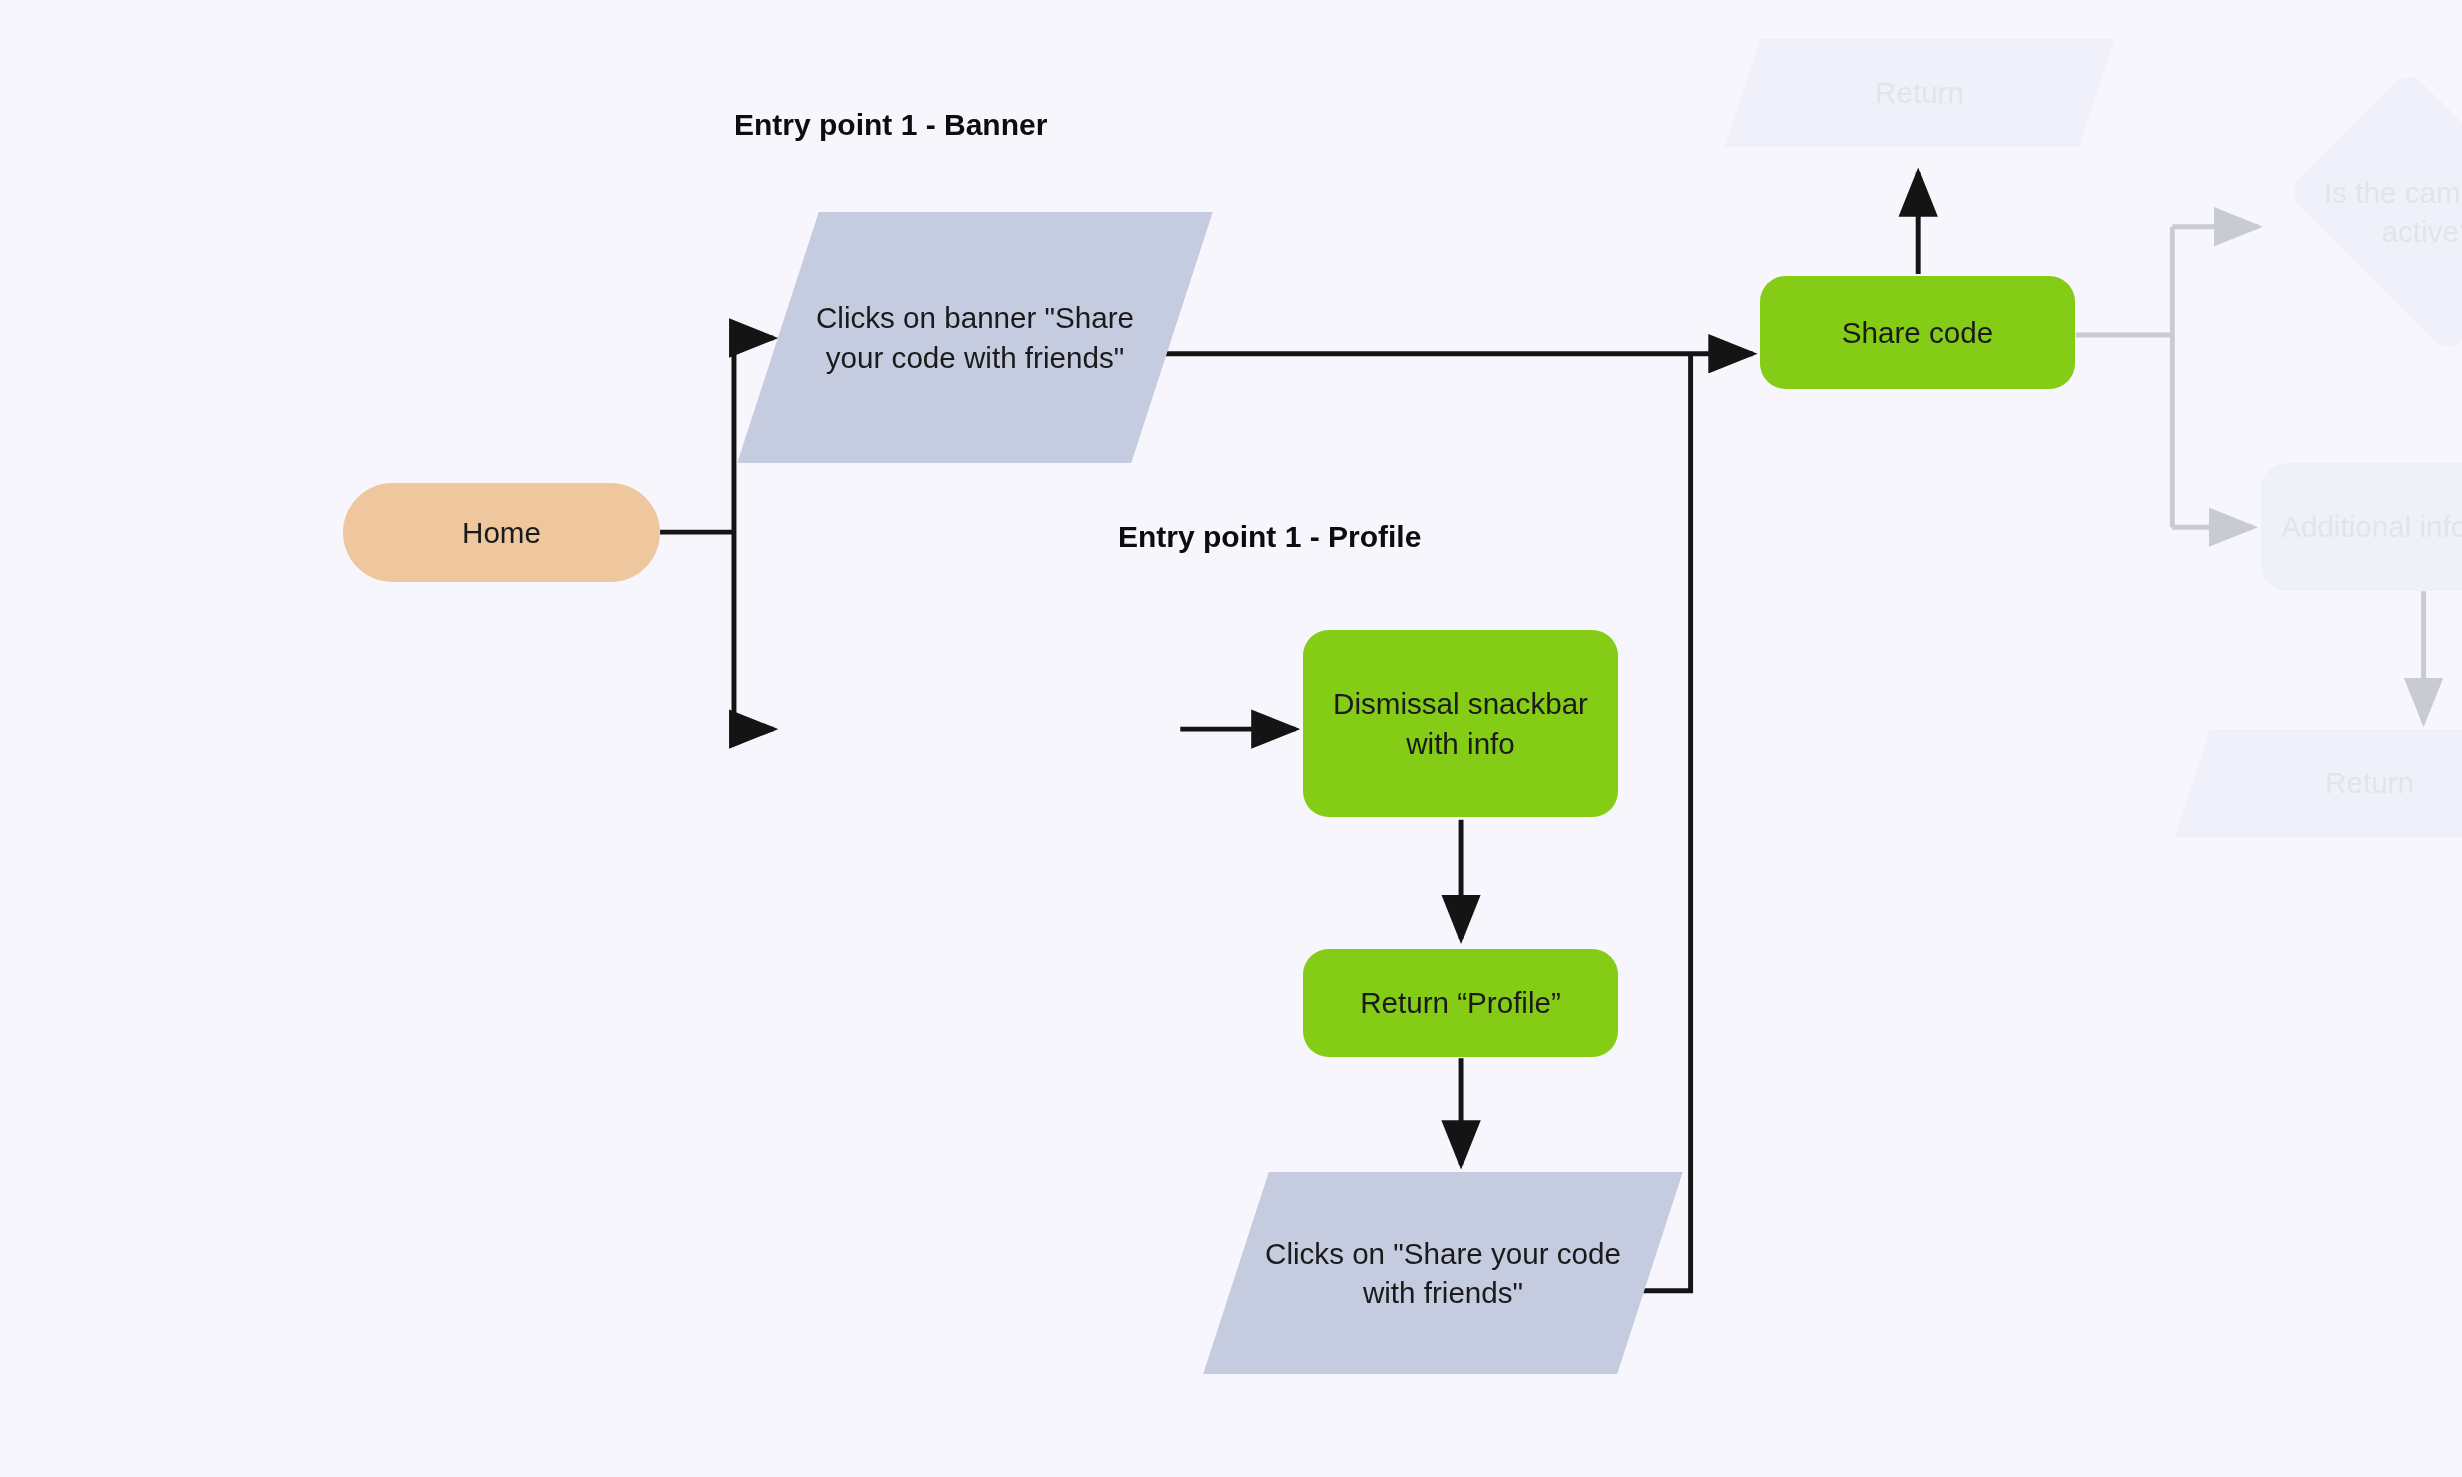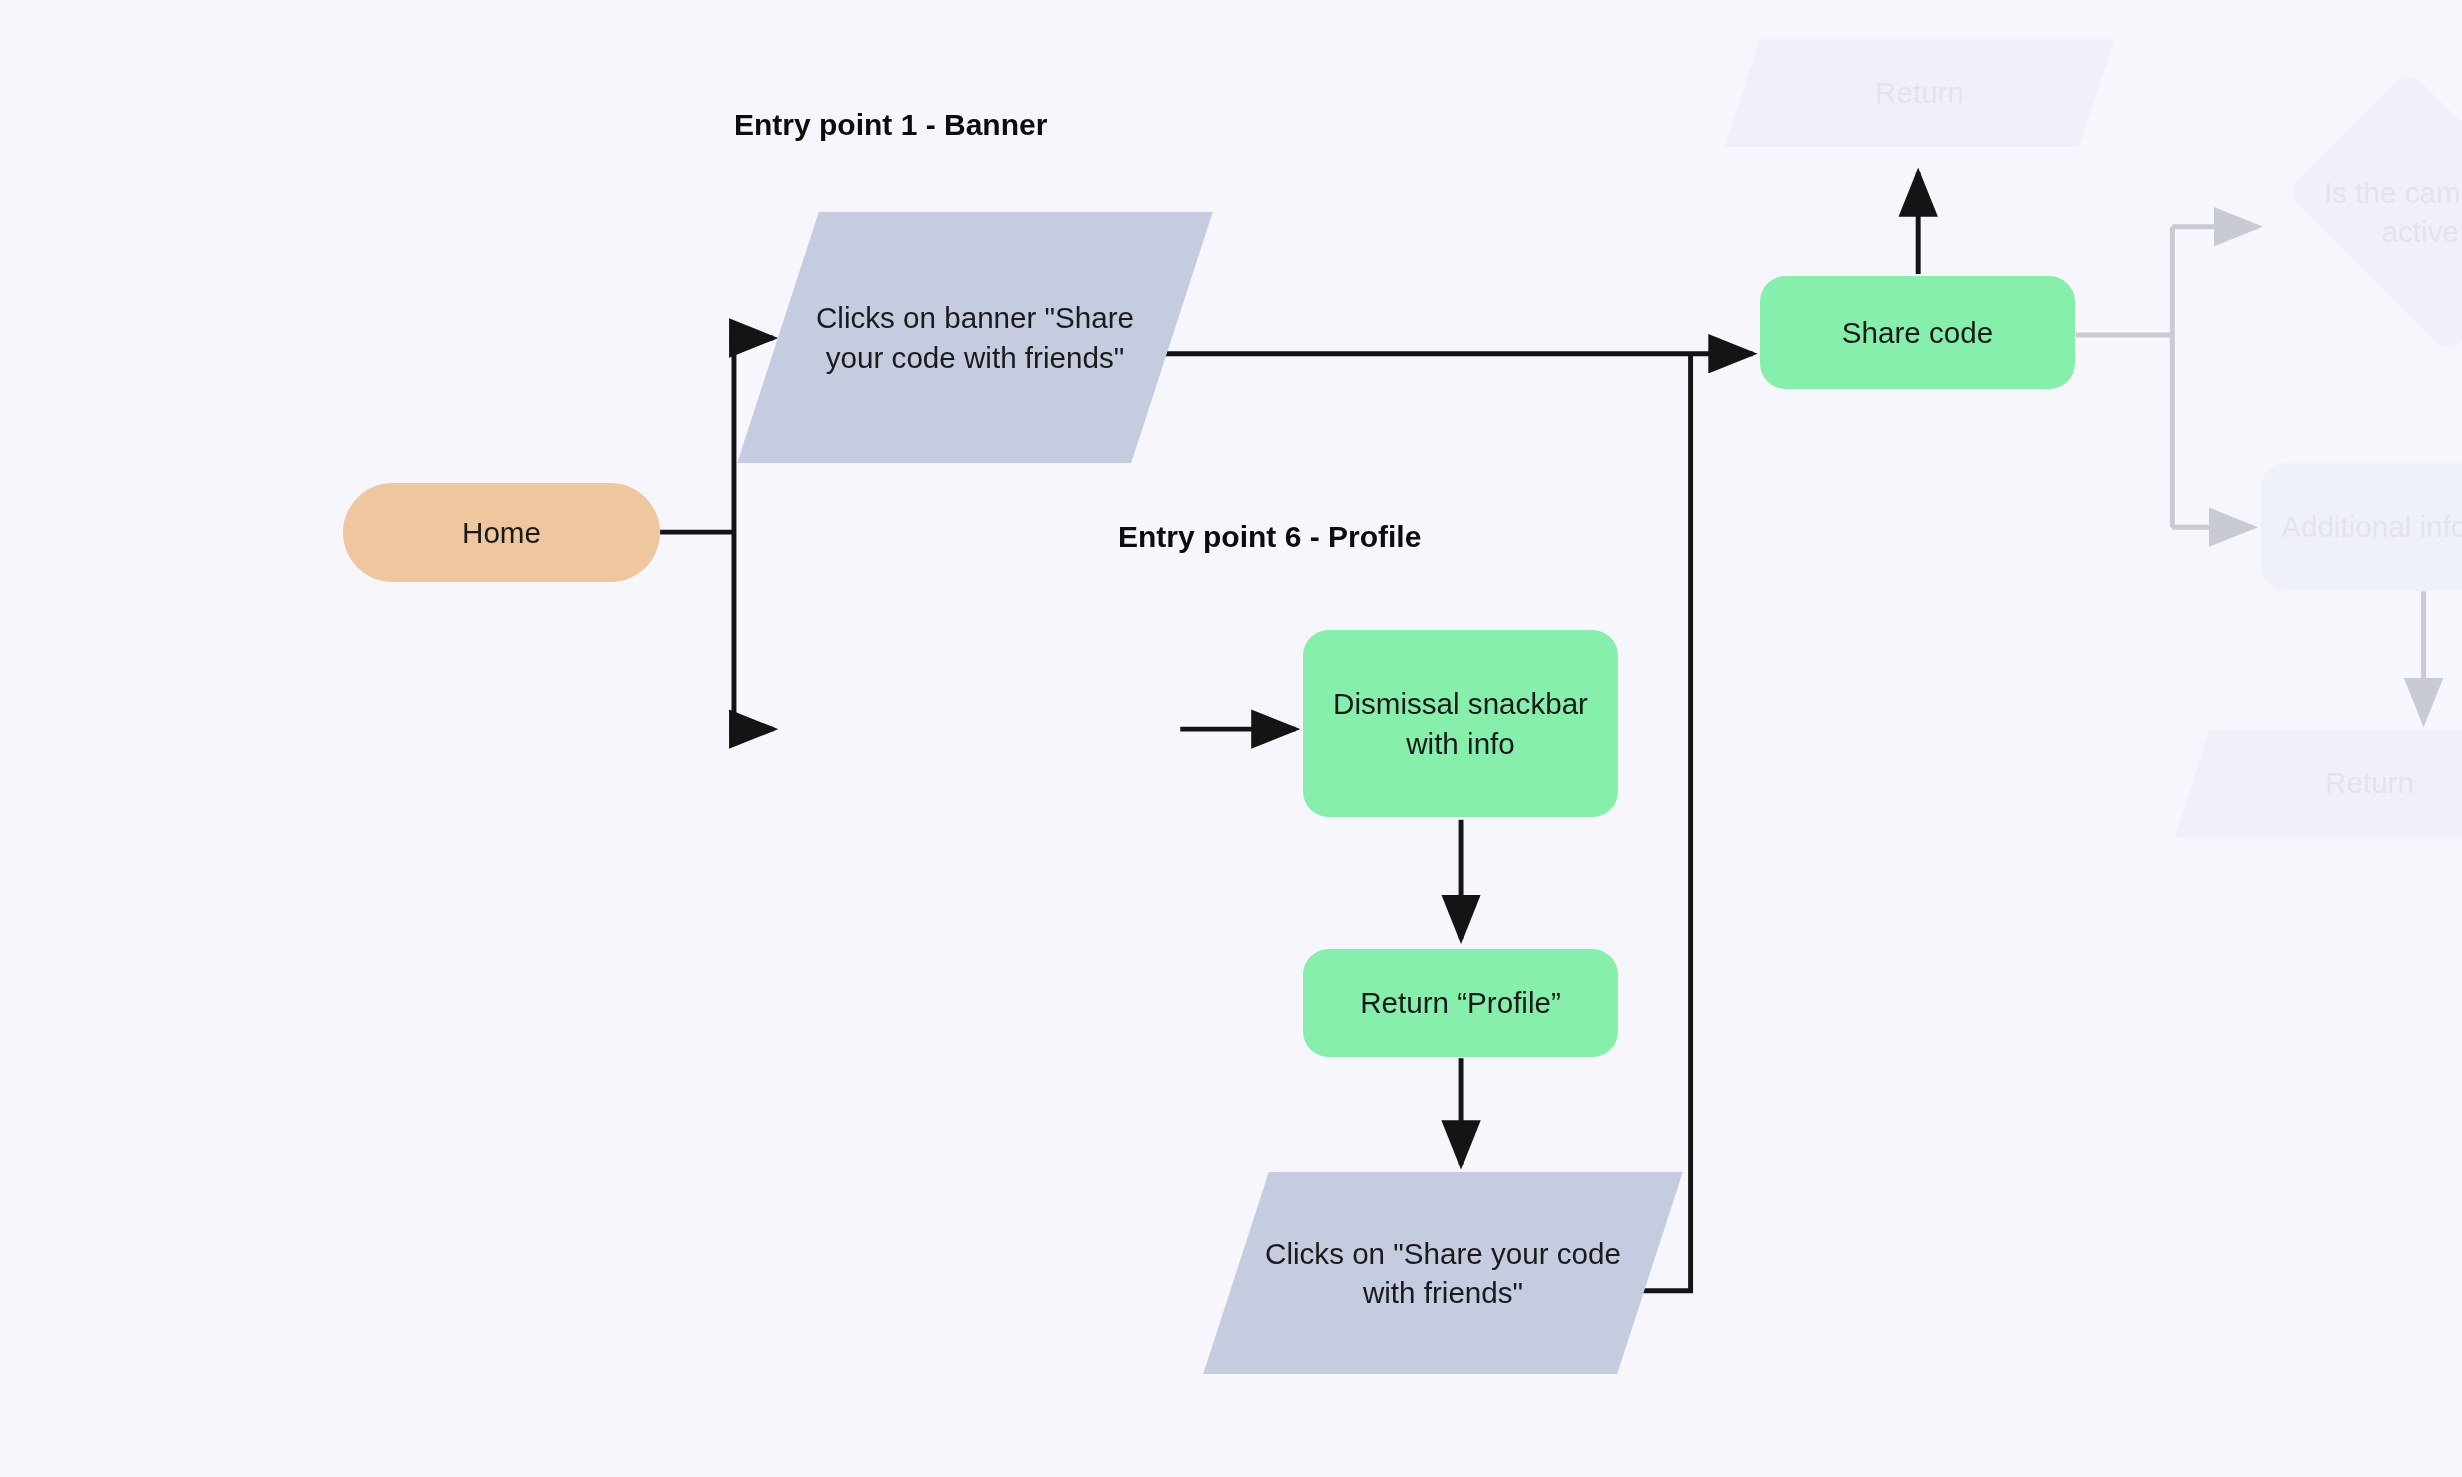--- a/index.html
+++ b/index.html
@@ -38,21 +38,21 @@
 
   
   .n-pill {
     border-radius: 25.6px;
   }
   .n-start {
     background: #eec79e;
     border-radius: 51px;
   }
   .n-green {
-    background: #86efac;
+    background: #84cc16;
   }
 
   
   .n-para {
     background: transparent;
   }
   .n-para .para-bg {
     position: absolute;
     left: 0; top: 0; right: 0; bottom: 0;
     background: #c6cce0;
@@ -131,21 +131,21 @@
 
       <path d="M2205,230 L2292,230" marker-end="url(#ah-dim)"></path>
 
       <path d="M2205,535 L2287,535" marker-end="url(#ah-dim)"></path>
 
       <path d="M2460,600 L2460,733" marker-end="url(#ah-dim)"></path>
     </g>
   </svg>
 
   <div class="section-title" style="left:734px; top:108px;">Entry point 1 - Banner</div>
-  <div class="section-title" style="left:1118px; top:520px;">Entry point 6 - Profile</div>
+  <div class="section-title" style="left:1118px; top:520px;">Entry point 1 - Profile</div>
 
   <div class="node n-start n-pill" style="left:343px; top:483px; width:317px; height:99px;">
     <span class="label">Home</span>
   </div>
 
   <div class="node n-para" style="left:778px; top:212px; width:394px; height:251px;">
     <span class="para-bg"></span>
     <span class="label">Clicks on banner "Share your code with friends"</span>
   </div>
 

